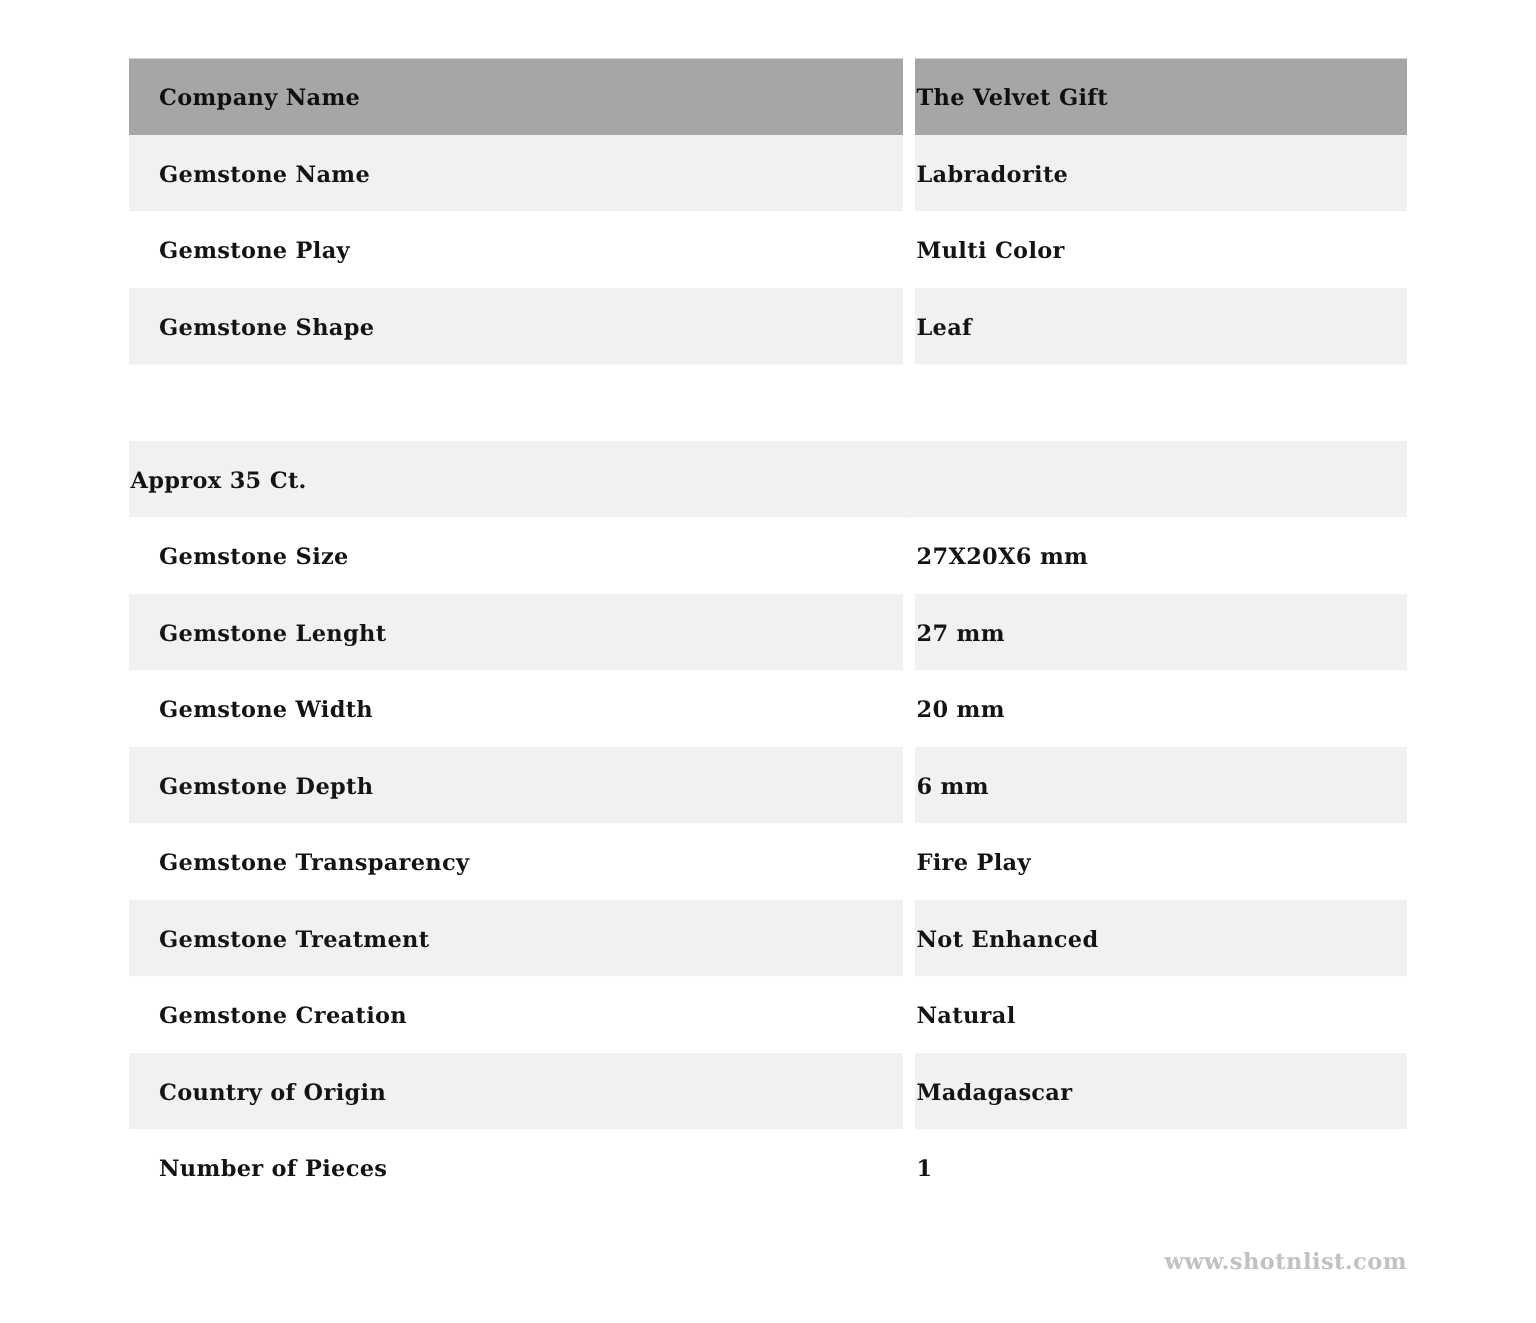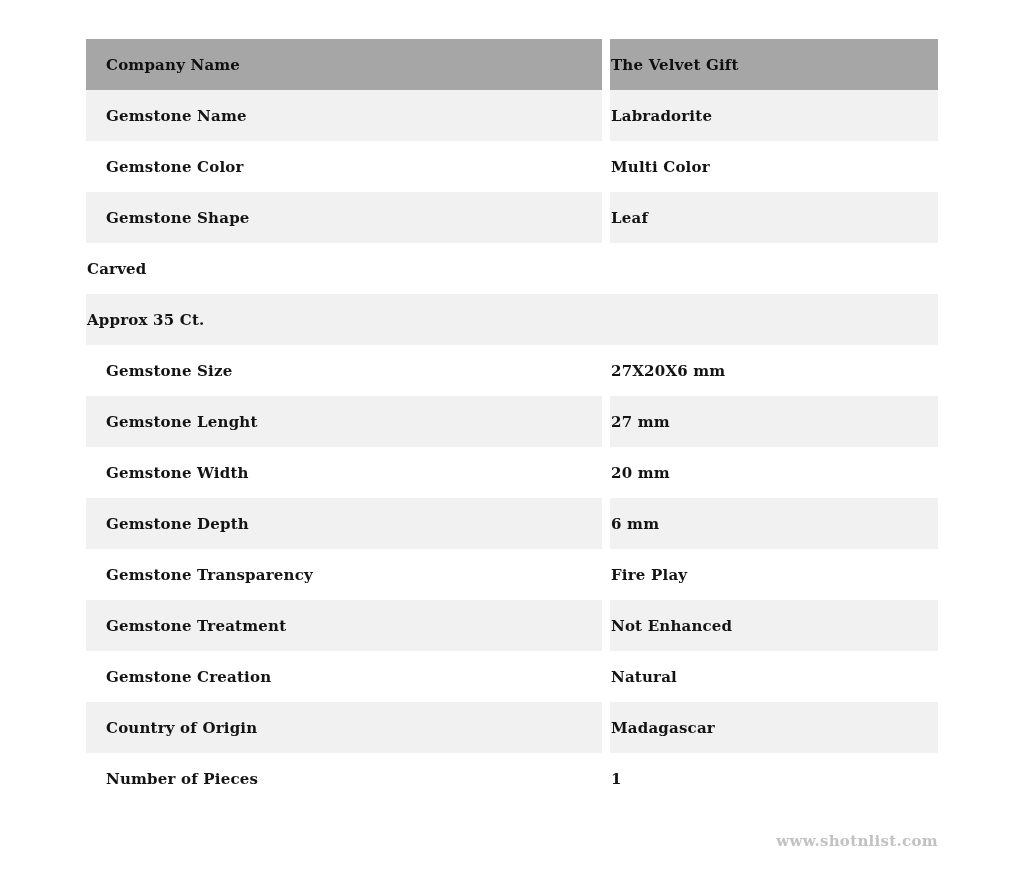--- a/index.html
+++ b/index.html
@@ -78,31 +78,30 @@
     </div>
 
     <div class="body-rows">
 
       <div class="row">
         <div class="cell label">Gemstone Name</div>
         <div class="cell value">Labradorite</div>
       </div>
 
       <div class="row">
-        <div class="cell label">Gemstone Color</div>
+        <div class="cell label">Gemstone Play</div>
         <div class="cell value">Multi Color</div>
       </div>
 
       <div class="row">
         <div class="cell label">Gemstone Shape</div>
         <div class="cell value">Leaf</div>
       </div>
 
       <div class="row">
-        <div class="cell value">Carved</div>
       </div>
 
       <div class="row">
         <div class="cell value">Approx 35 Ct.</div>
       </div>
 
       <div class="row">
         <div class="cell label">Gemstone Size</div>
         <div class="cell value">27X20X6 mm</div>
       </div>

